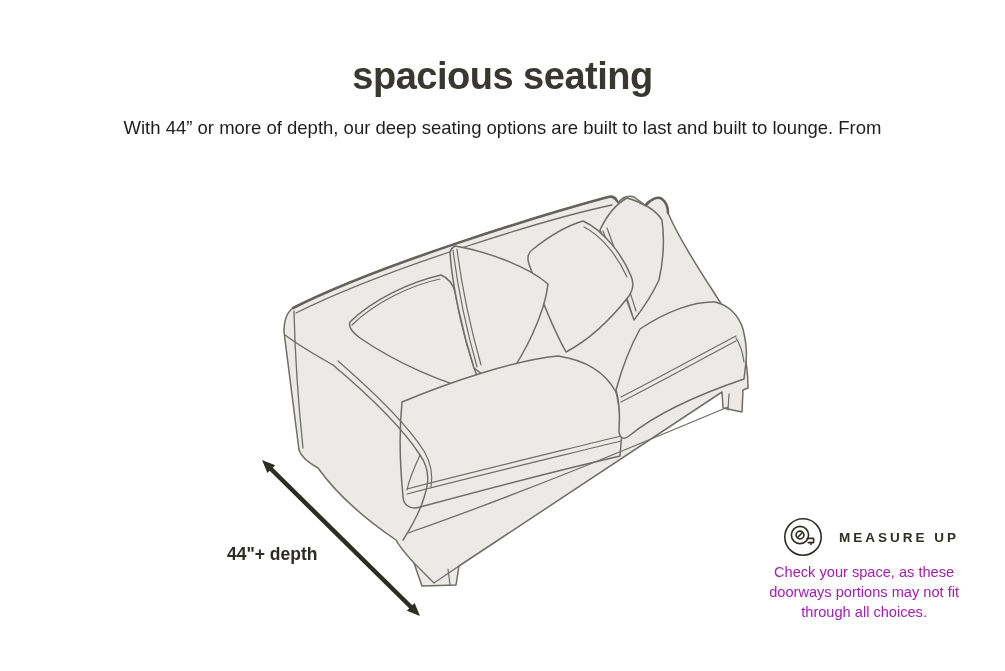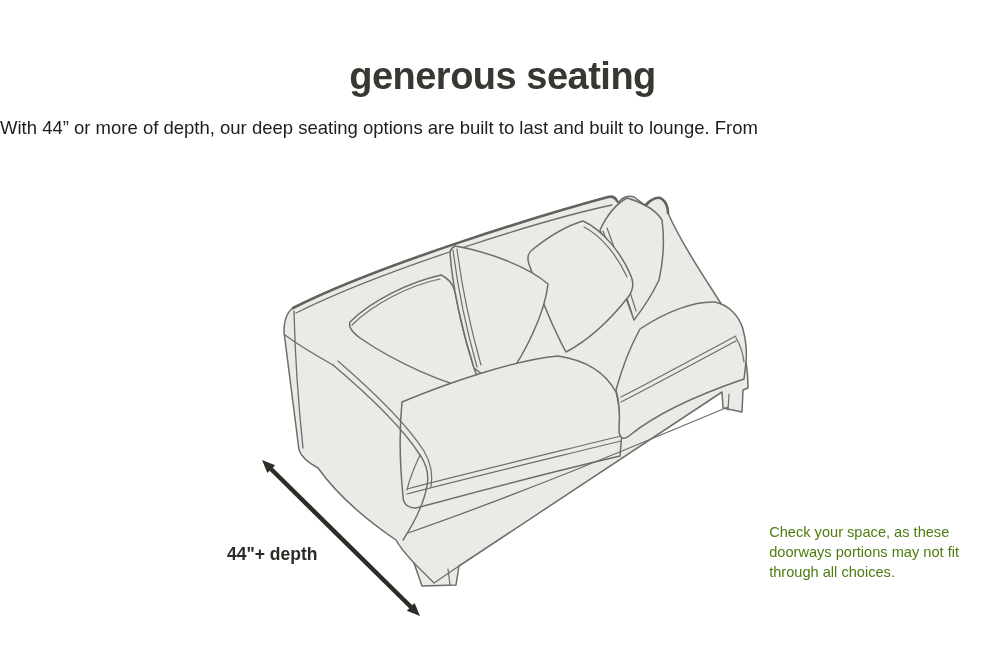--- a/index.html
+++ b/index.html
@@ -12,21 +12,21 @@
   }
   #sofa-svg{position:absolute;left:0;top:0;width:1005px;height:671px;}
   .page-title{
     position:absolute;left:0;top:55px;width:100%;
     text-align:center;
     font-size:38px;font-weight:700;letter-spacing:-0.5px;
     color:#393731;
   }
   .intro{
     position:absolute;left:0;top:114px;width:100%;
-    text-align:left;
+    text-align:center;
     font-size:18.5px;line-height:28px;
     color:#1f1e1c;
   }
   .dim-label{
     position:absolute;left:227px;top:544px;
     font-size:17.5px;font-weight:700;
     color:#2b2a26;
     white-space:nowrap;
   }
   .measure-up{
@@ -34,23 +34,23 @@
     display:flex;flex-direction:column;align-items:flex-end;
   }
   .measure-row{
     display:flex;align-items:center;gap:16px;
   }
   .measure-heading{
     font-size:13.5px;font-weight:700;letter-spacing:3px;
     color:#2f2d28;white-space:nowrap;
   }
   .measure-note{
-    margin-top:5px;text-align:left;
+    margin-top:5px;text-align:center;
     font-size:14.6px;line-height:20px;
-    color:#4d7c0f;
+    color:#a21caf;
   }
   .tape-icon-svg{display:block;}
 </style>
 </head>
 <body>
 
 <div id="page">
 
   <svg id="sofa-svg" viewBox="0 0 1005 671" xmlns="http://www.w3.org/2000/svg" aria-hidden="true">
 
@@ -157,29 +157,42 @@
       <path d="M 646,205 C 651,199 658,196 662,199 C 666,202 668,207 668,213"></path>
     </g>
 
     <g fill="#2e2c27" stroke="none">
       <line x1="270" y1="468" x2="412" y2="608" stroke="#2e2c27" stroke-width="4.5"></line>
       <polygon points="262,460 267.4,473 275.2,465.2"></polygon>
       <polygon points="420,616 406.8,610.8 414.6,603"></polygon>
     </g>
   </svg>
 
-  <div class="page-title">generous seating</div>
+  <div class="page-title">spacious seating</div>
 
   <div class="intro">
     <div>With 44” or more of depth, our deep seating options are built to last and built to lounge. From</div>
   </div>
 
   <div class="dim-label">44"+ depth</div>
 
   <div class="measure-up">
+    <div class="measure-row">
+      <svg class="tape-icon-svg" width="40" height="40" viewBox="0 0 40 40" xmlns="http://www.w3.org/2000/svg" aria-hidden="true">
+        <g fill="none" stroke="#2f2d28" stroke-width="1.6" stroke-linecap="round" stroke-linejoin="round">
+          <circle cx="20" cy="20" r="18.2"></circle>
+          <circle cx="17" cy="18" r="8.6"></circle>
+          <circle cx="17" cy="18" r="3.9"></circle>
+          <path d="M 14.8,20.2 L 19.2,15.8"></path>
+          <path d="M 24.2,21.4 L 30.6,21.4 L 30.6,25.6 L 25.2,25.6"></path>
+          <path d="M 28,25.6 L 28,27.4"></path>
+        </g>
+      </svg>
+      <span class="measure-heading">MEASURE UP</span>
+    </div>
     <div class="measure-note">
       <div>Check your space, as these</div>
       <div>doorways portions may not fit</div>
       <div>through all choices.</div>
     </div>
   </div>
 
 </div>
 
 </body></html>

